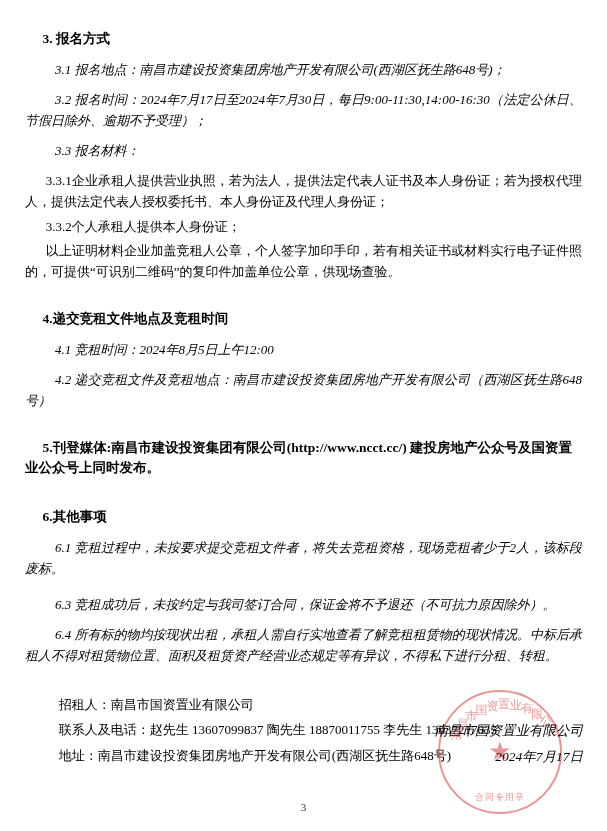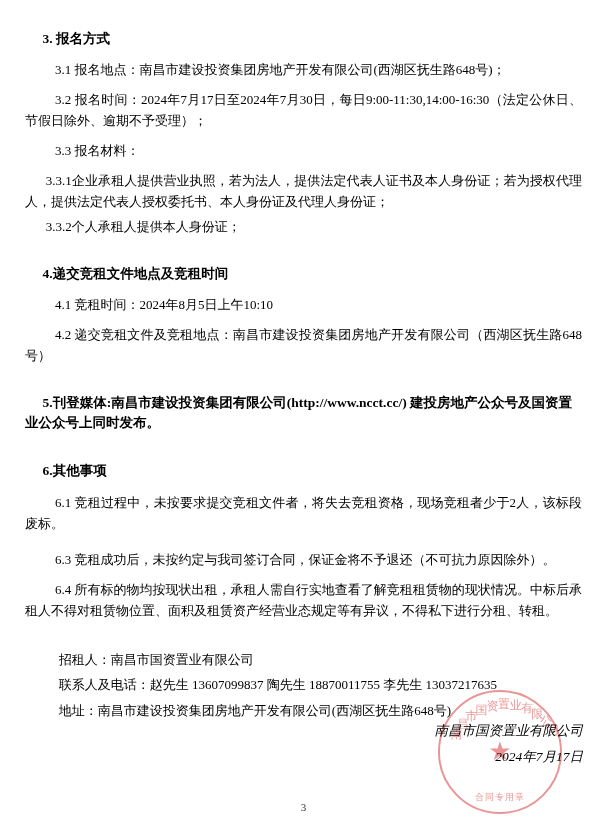--- a/index.html
+++ b/index.html
@@ -38,20 +38,21 @@
     margin-top: 18px;
   }
   p.para {
     font-size: 13px;
     margin: 0 0 3px 0;
     line-height: 1.62;
     text-align: justify;
   }
   p.indent1 {
     text-indent: 2.3em;
+    font-style: italic;
   }
   p.indent2 {
     text-indent: 1.6em;
   }
   .block-gap {
     height: 6px;
   }
   .contact-block {
     margin-top: 26px;
   }
@@ -142,25 +143,26 @@
     <h2 class="section">3. 报名方式</h2>
     <div class="block-gap"></div>
     <p class="para indent1">3.1  报名地点：南昌市建设投资集团房地产开发有限公司(西湖区抚生路648号)；</p>
     <div class="block-gap"></div>
     <p class="para indent1">3.2  报名时间：2024年7月17日至2024年7月30日，每日9:00-11:30,14:00-16:30（法定公休日、节假日除外、逾期不予受理）；</p>
     <div class="block-gap"></div>
     <p class="para indent1">3.3  报名材料：</p>
     <div class="block-gap"></div>
     <p class="para indent2">3.3.1企业承租人提供营业执照，若为法人，提供法定代表人证书及本人身份证；若为授权代理人，提供法定代表人授权委托书、本人身份证及代理人身份证；</p>
     <p class="para indent2">3.3.2个人承租人提供本人身份证；</p>
+    <p class="para indent2">以上证明材料企业加盖竞租人公章，个人签字加印手印，若有相关证书或材料实行电子证件照的，可提供“可识别二维码”的复印件加盖单位公章，供现场查验。</p>
 
     <div class="block-gap"></div>
     <h2 class="section tight">4.递交竞租文件地点及竞租时间</h2>
     <div class="block-gap"></div>
-    <p class="para indent1">4.1  竞租时间：2024年8月5日上午10:10</p>
+    <p class="para indent1">4.1  竞租时间：2024年8月5日上午12:00</p>
     <div class="block-gap"></div>
     <p class="para indent1">4.2  递交竞租文件及竞租地点：南昌市建设投资集团房地产开发有限公司（西湖区抚生路648号）</p>
 
     <div class="block-gap"></div>
     <h2 class="section tight" style="text-indent:1.3em; font-weight:bold;">5.刊登媒体:南昌市建设投资集团有限公司(http://www.ncct.cc/)  建投房地产公众号及国资置业公众号上同时发布。</h2>
 
     <div class="block-gap"></div>
     <h2 class="section tight">6.其他事项</h2>
     <div class="block-gap"></div>
     <p class="para indent1">6.1  竞租过程中，未按要求提交竞租文件者，将失去竞租资格，现场竞租者少于2人，该标段废标。</p>

